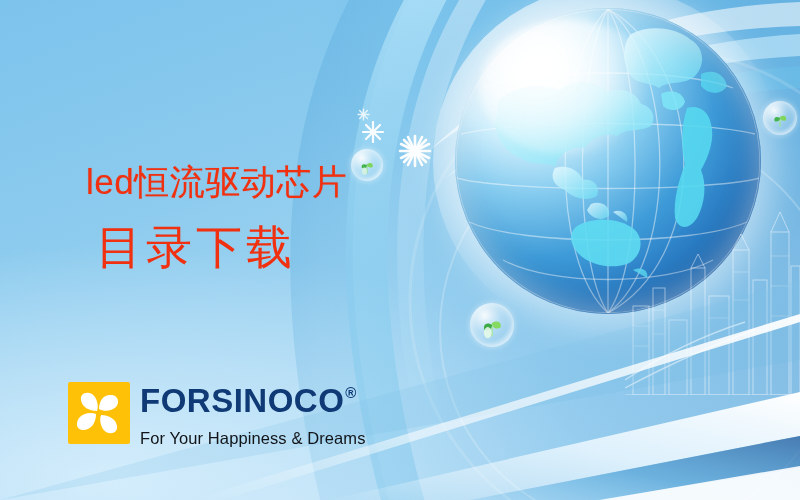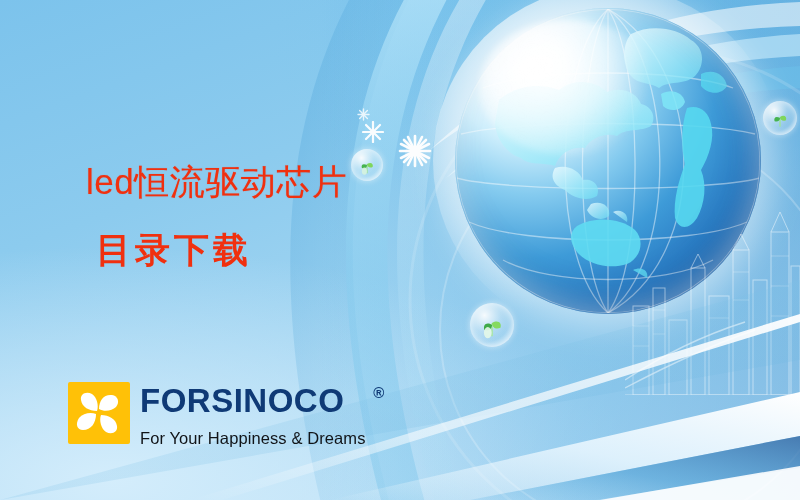--- a/index.html
+++ b/index.html
@@ -93,27 +93,26 @@
     left: 86px; top: 164px;
     color: #f0300f;
     font-size: 35px;
     line-height: 1.0;
     letter-spacing: .5px;
     white-space: nowrap;
     text-shadow: 0 0 1px rgba(240,48,15,.4);
   }
   .headline-2 {
     position: absolute;
-    left: 96px; top: 232px;
+    left: 96px; top: 224px;
     color: #f0300f;
-    font-size: 35px;
+    font-size: 46px;
     line-height: 1.0;
     letter-spacing: 4px;
     white-space: nowrap;
-    font-weight: bold;
   }
 
   
   .logo {
     position: absolute;
     left: 68px; top: 382px;
     display: flex;
     align-items: flex-start;
     gap: 10px;
   }
@@ -128,21 +127,20 @@
   .logo-text { padding-top: 2px; }
   .logo-word {
     font-size: 33px;
     font-weight: bold;
     color: #0f3a76;
     letter-spacing: .5px;
     line-height: 1;
     white-space: nowrap;
     display: flex;
     align-items: flex-start;
-    gap: 28px;
   }
   .logo-reg {
     font-size: 15px;
     font-weight: bold;
     line-height: 1;
     margin-left: 1px;
     margin-top: 1px;
   }
   .logo-tagline {
     font-size: 16.5px;

